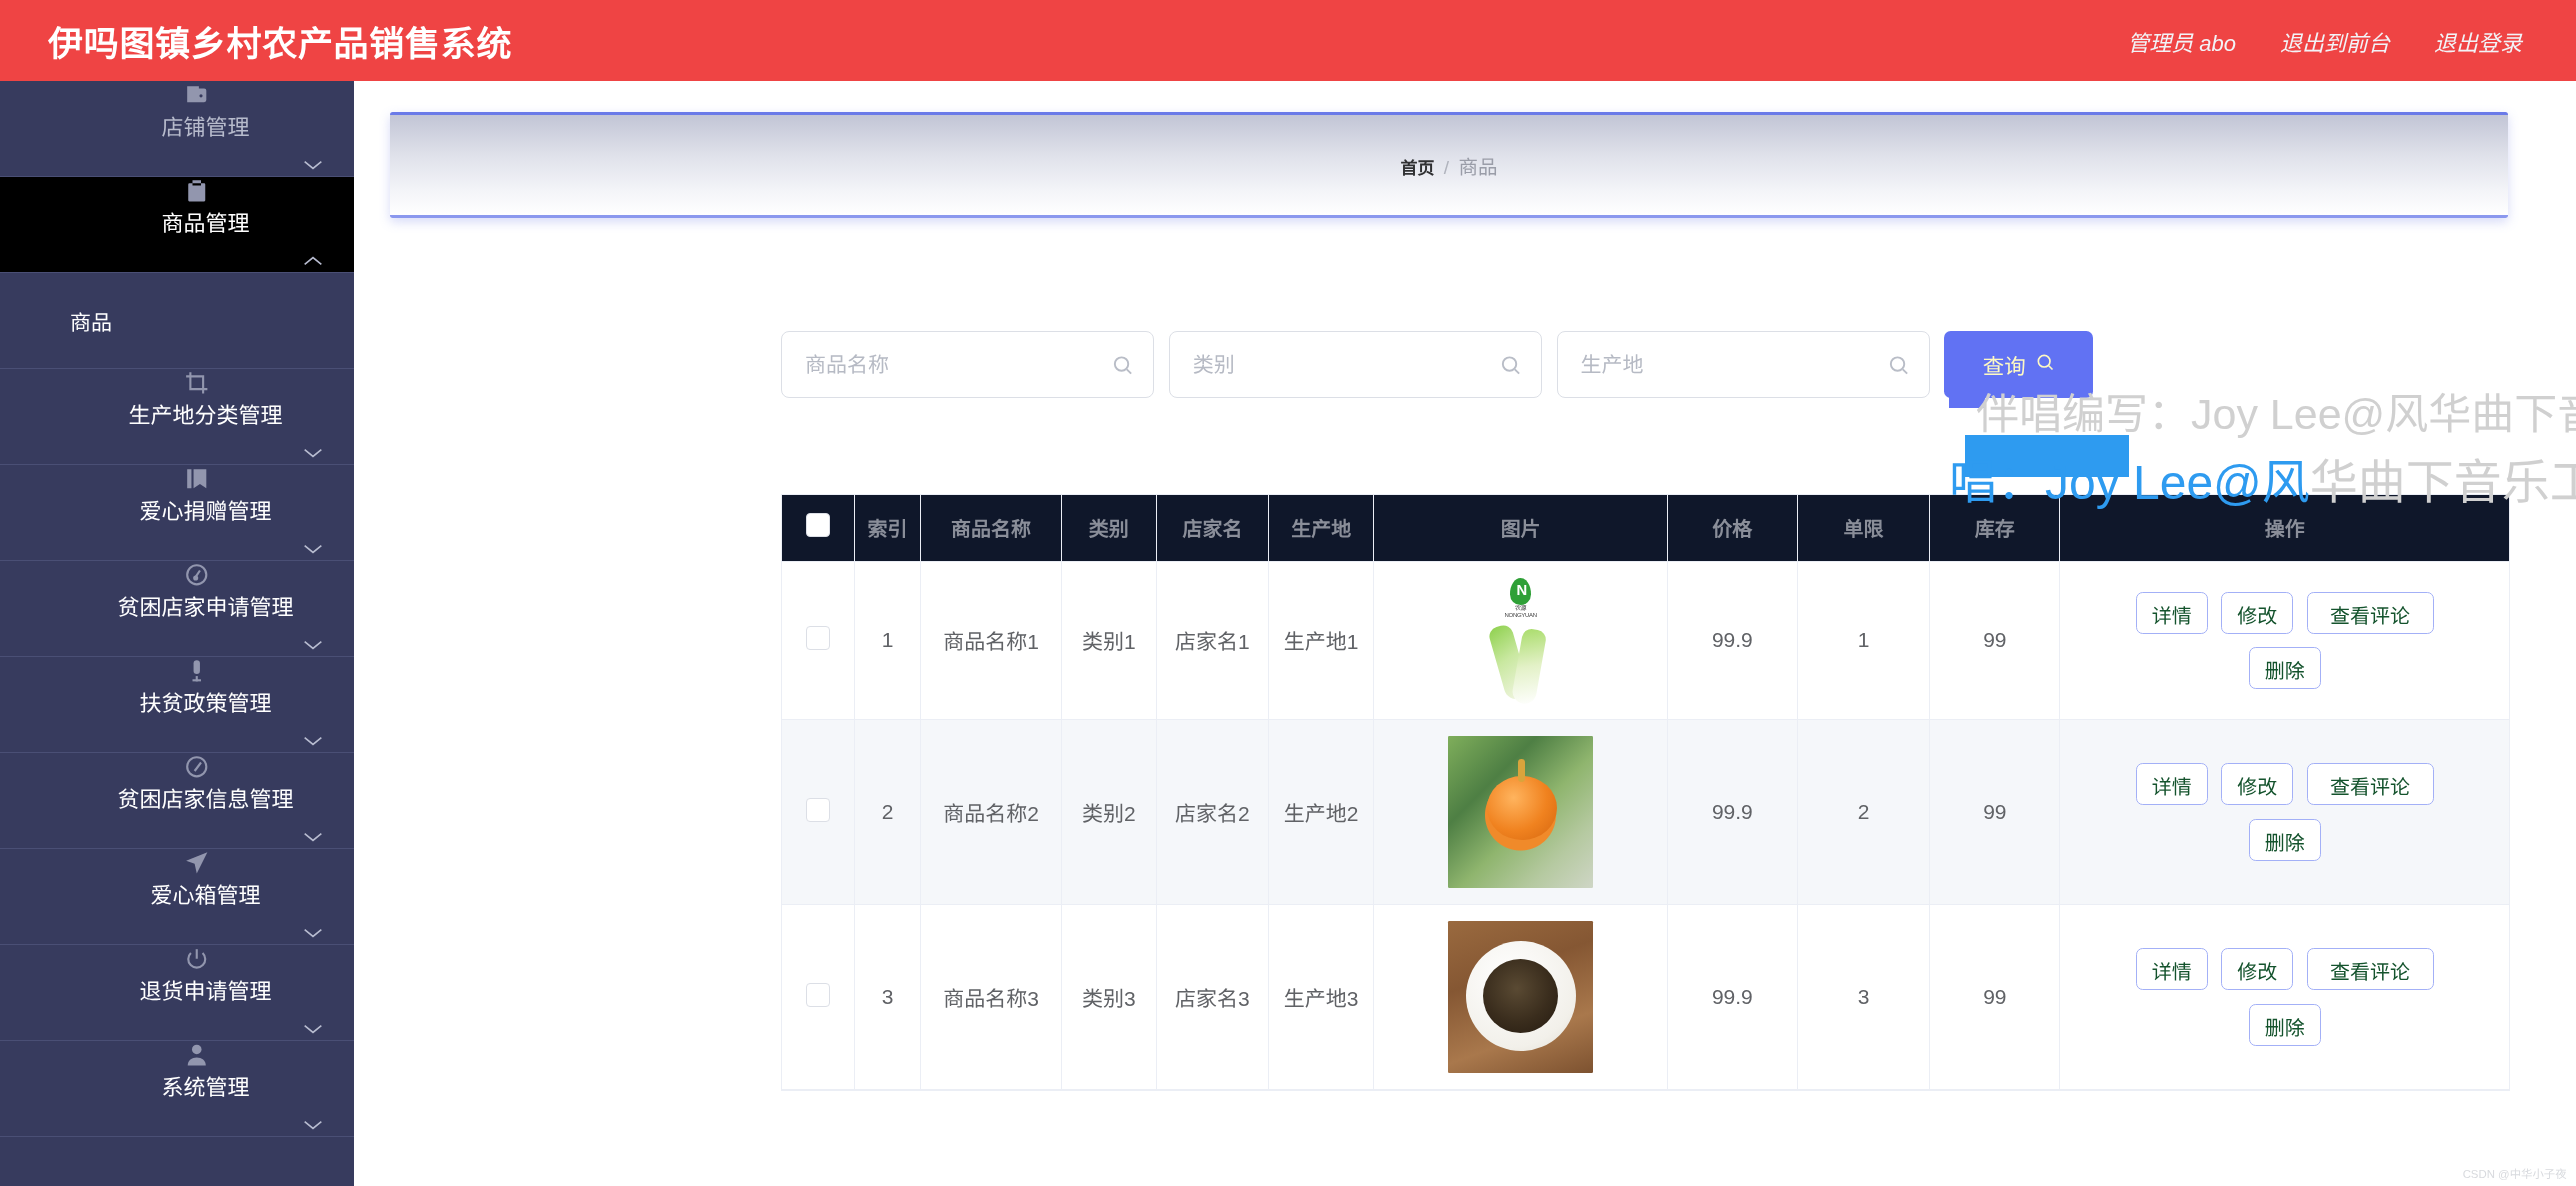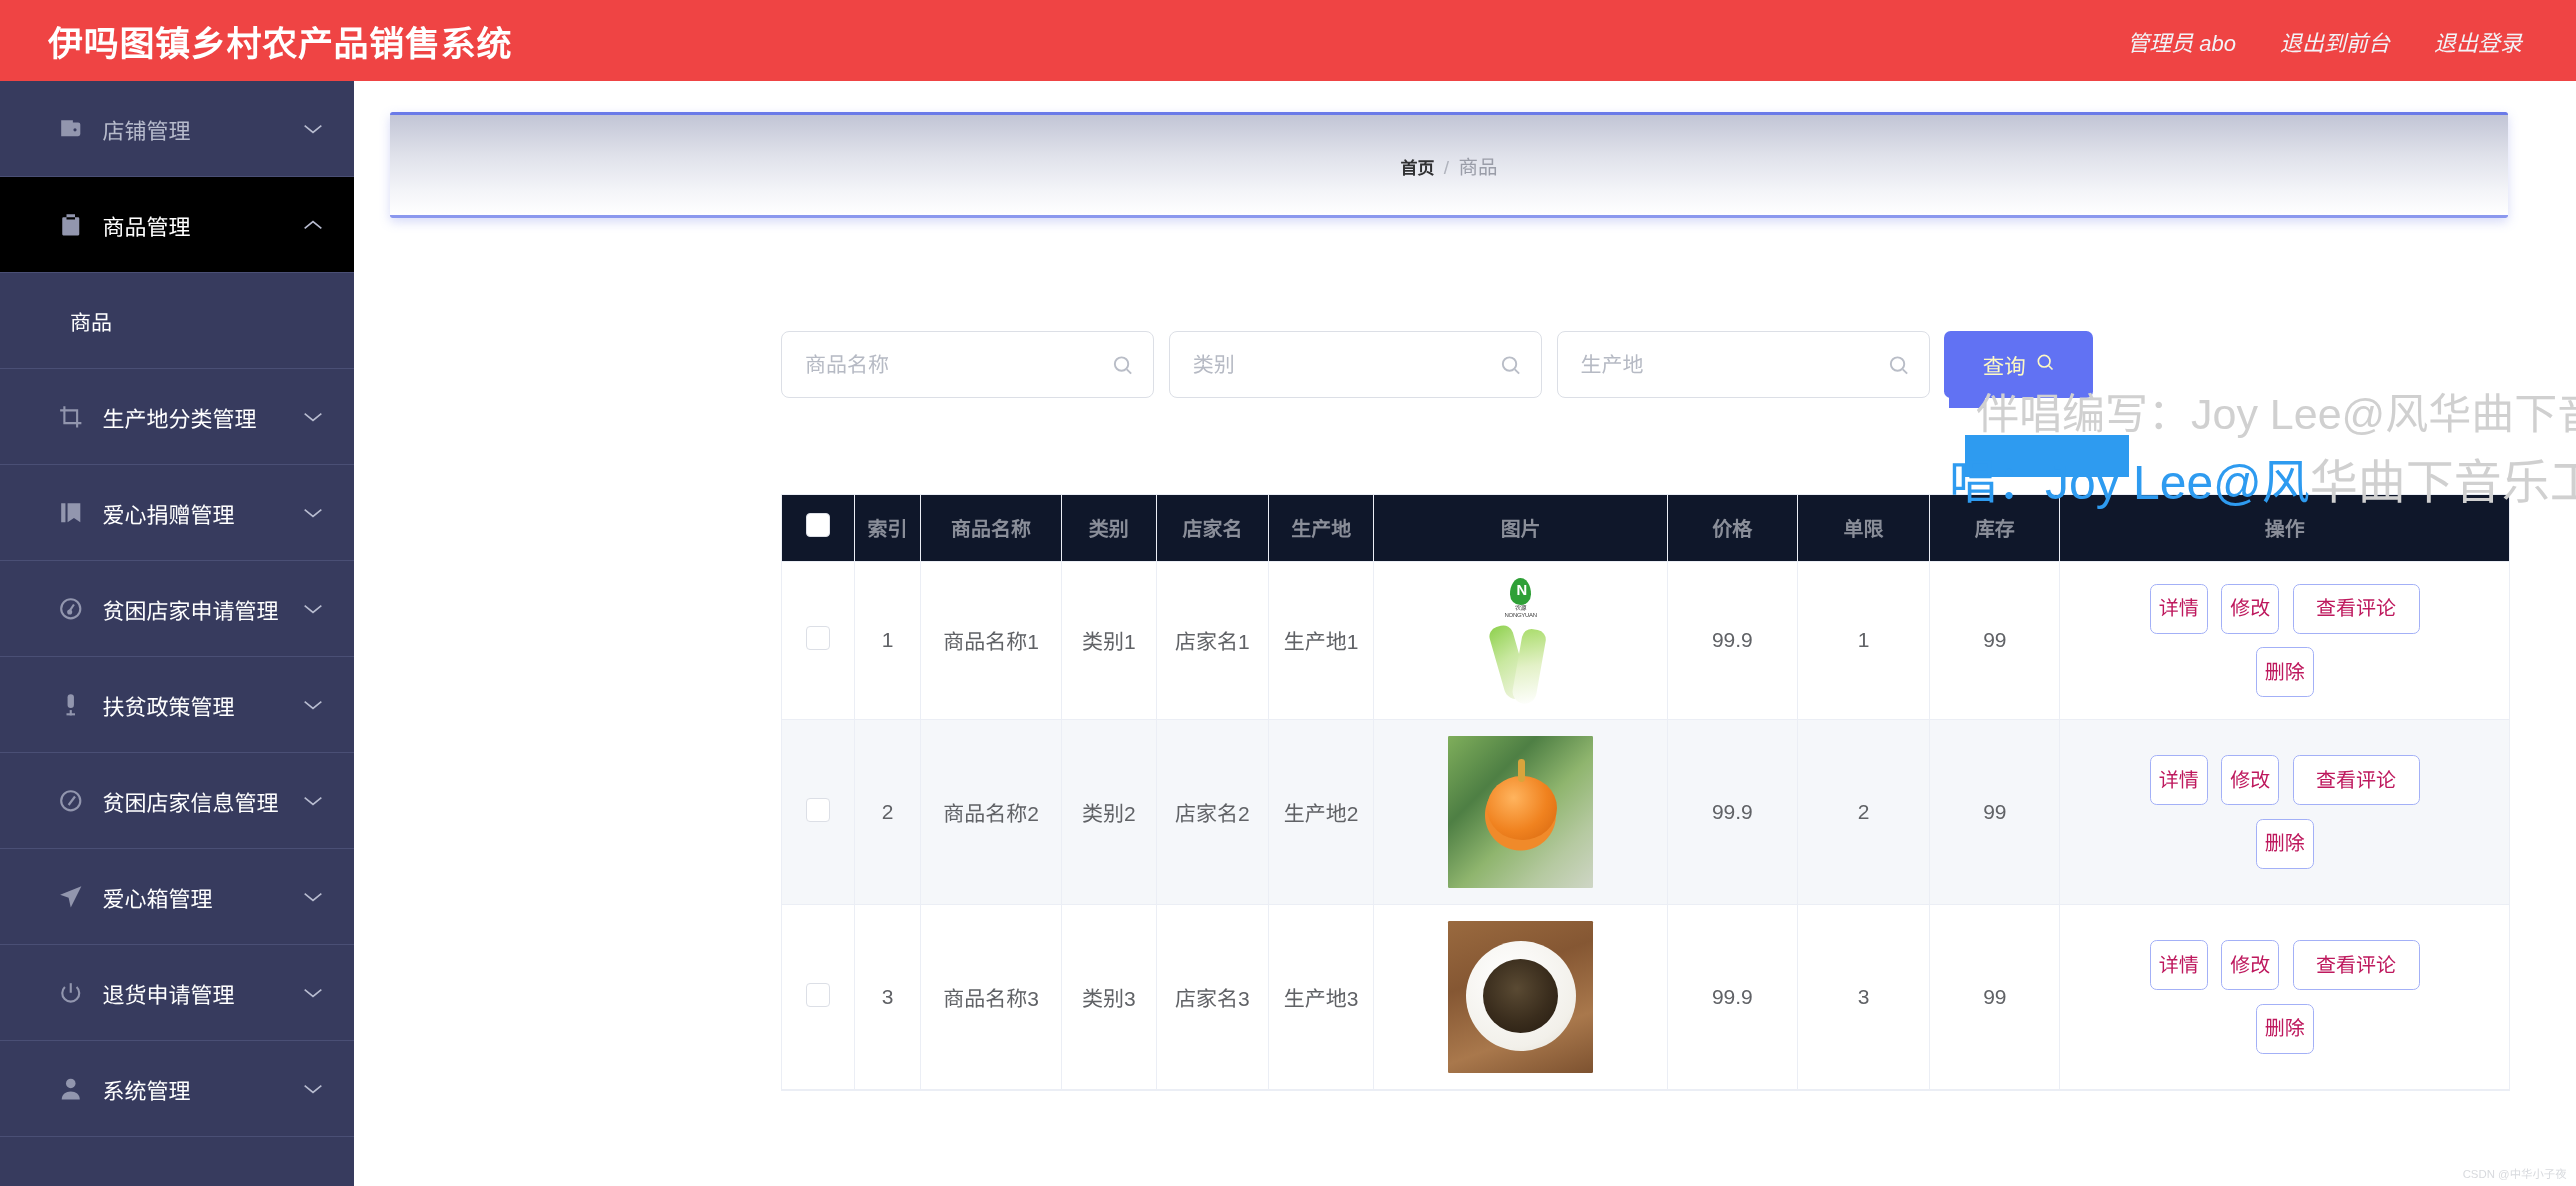--- a/index.html
+++ b/index.html
@@ -51,20 +51,21 @@
     z-index: 20;
     overflow: hidden;
   }
   .menu-item {
     position: relative;
     height: 96px;
     display: flex; align-items: center;
     padding-left: 57px;
     border-bottom: 1.3px solid #4a4f75;
     cursor: pointer;
+    flex-direction: column;
   }
   .menu-item.open { background: #000000; }
   .menu-icon {
     width: 28px; height: 28px;
     flex: 0 0 28px;
     margin-right: 17.4px;
     color: #9296ae;
     display: flex; align-items: center; justify-content: center;
   }
   .menu-icon svg { width: 25.5px; height: 25.5px; display: block; }
@@ -303,26 +304,26 @@
   }
   .photo.mushroom::after {
     content: ""; position: absolute; left: 35px; top: 38px;
     width: 75px; height: 74px; border-radius: 50%;
     background: radial-gradient(circle at 45% 40%, #5a4a33 0%, #3a2d1d 55%, #241a10 100%);
   }
 
   .ops { display: flex; flex-wrap: wrap; justify-content: center; gap: 13.4px; padding: 2.7px 19px; }
   .op-btn {
     border: 1.3px solid #a3b0f7;
-    color: #be185d;
+    color: #14532d;
     background: #fff;
     border-radius: 6.7px;
     font-size: 20px;
-    padding: 0 8px;
-    height: 50px;
+    padding: 0 15px;
+    height: 42px;
     line-height: 47px;
     cursor: pointer;
     white-space: nowrap;
     font-family: "Liberation Sans", "DejaVu Sans", sans-serif;
   }
   .op-btn.wide { min-width: 127px; }
   .op-row2 { width: 100%; display: flex; justify-content: center; }
 
   .csdn-mark {
     position: absolute; right: 9.4px; bottom: 5.4px;

